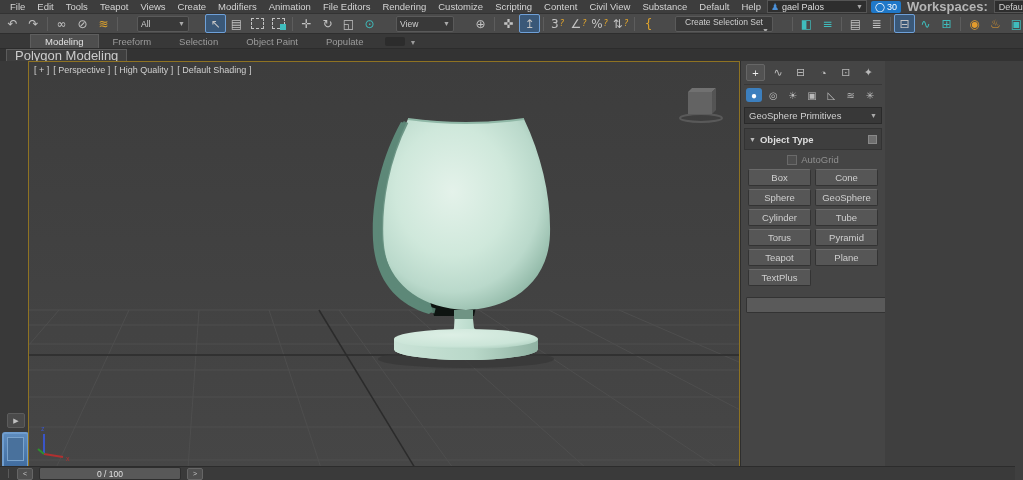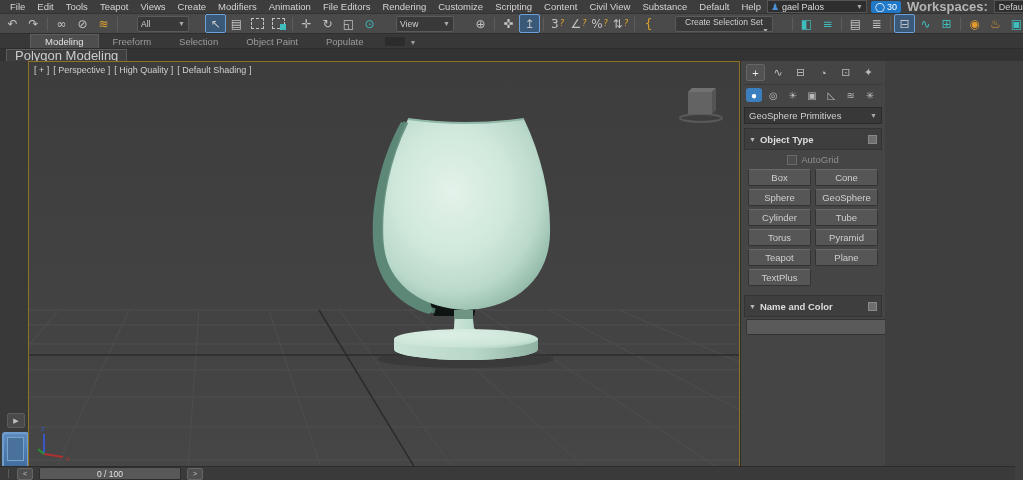--- a/index.html
+++ b/index.html
@@ -416,25 +416,20 @@
             <div class="obj-btn">Torus</div>
             <div class="obj-btn">Pyramid</div>
             <div class="obj-btn">Teapot</div>
             <div class="obj-btn">Plane</div>
             <div class="obj-btn">TextPlus</div>
           </div>
       </div>
     </div>
 
     <div class="rollout">
-      <div class="rollout-h">
-        <span class="arr">▼</span>
-        <span>Name and Color</span>
-        <span class="pin"></span>
-      </div>
       <div class="name-row">
         <input class="name-input" id="obj-name-input" value="" style="">
         <span class="color-swatch" id="color-swatch" style="background: rgb(233, 220, 180);"></span>
       </div>
     </div>
   </div>
 
   <div class="right-fill"></div>
 </div>
 

